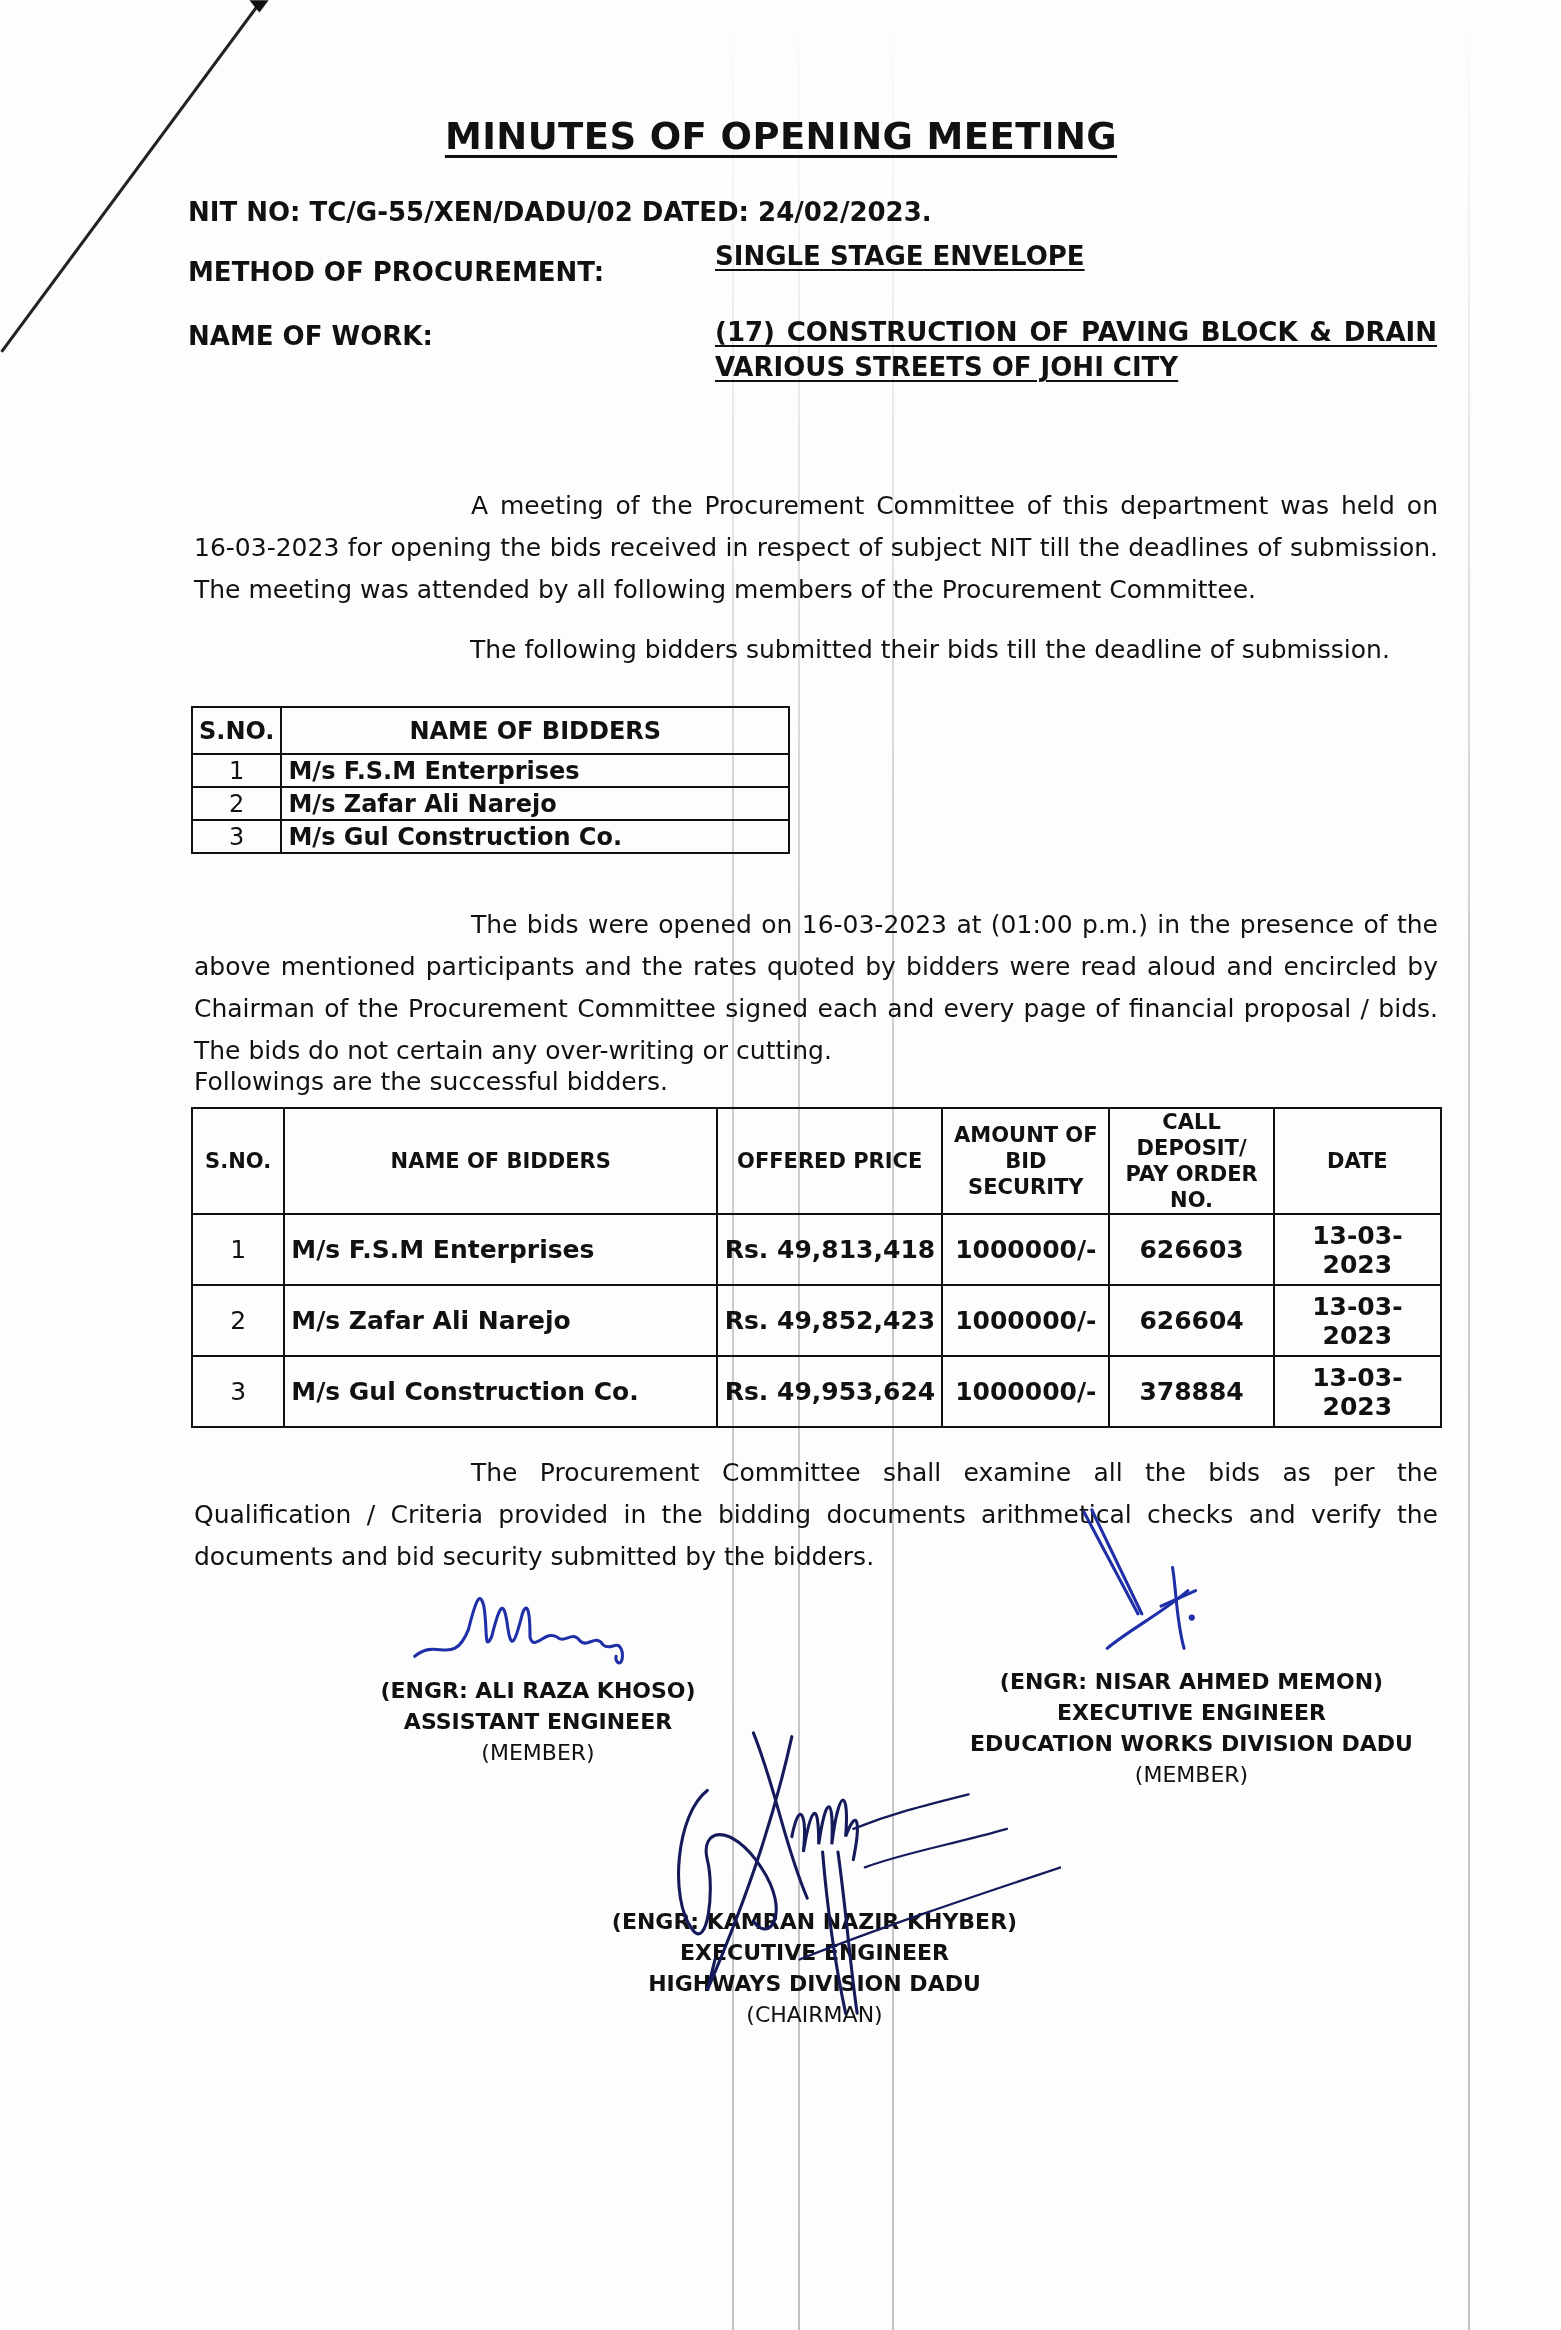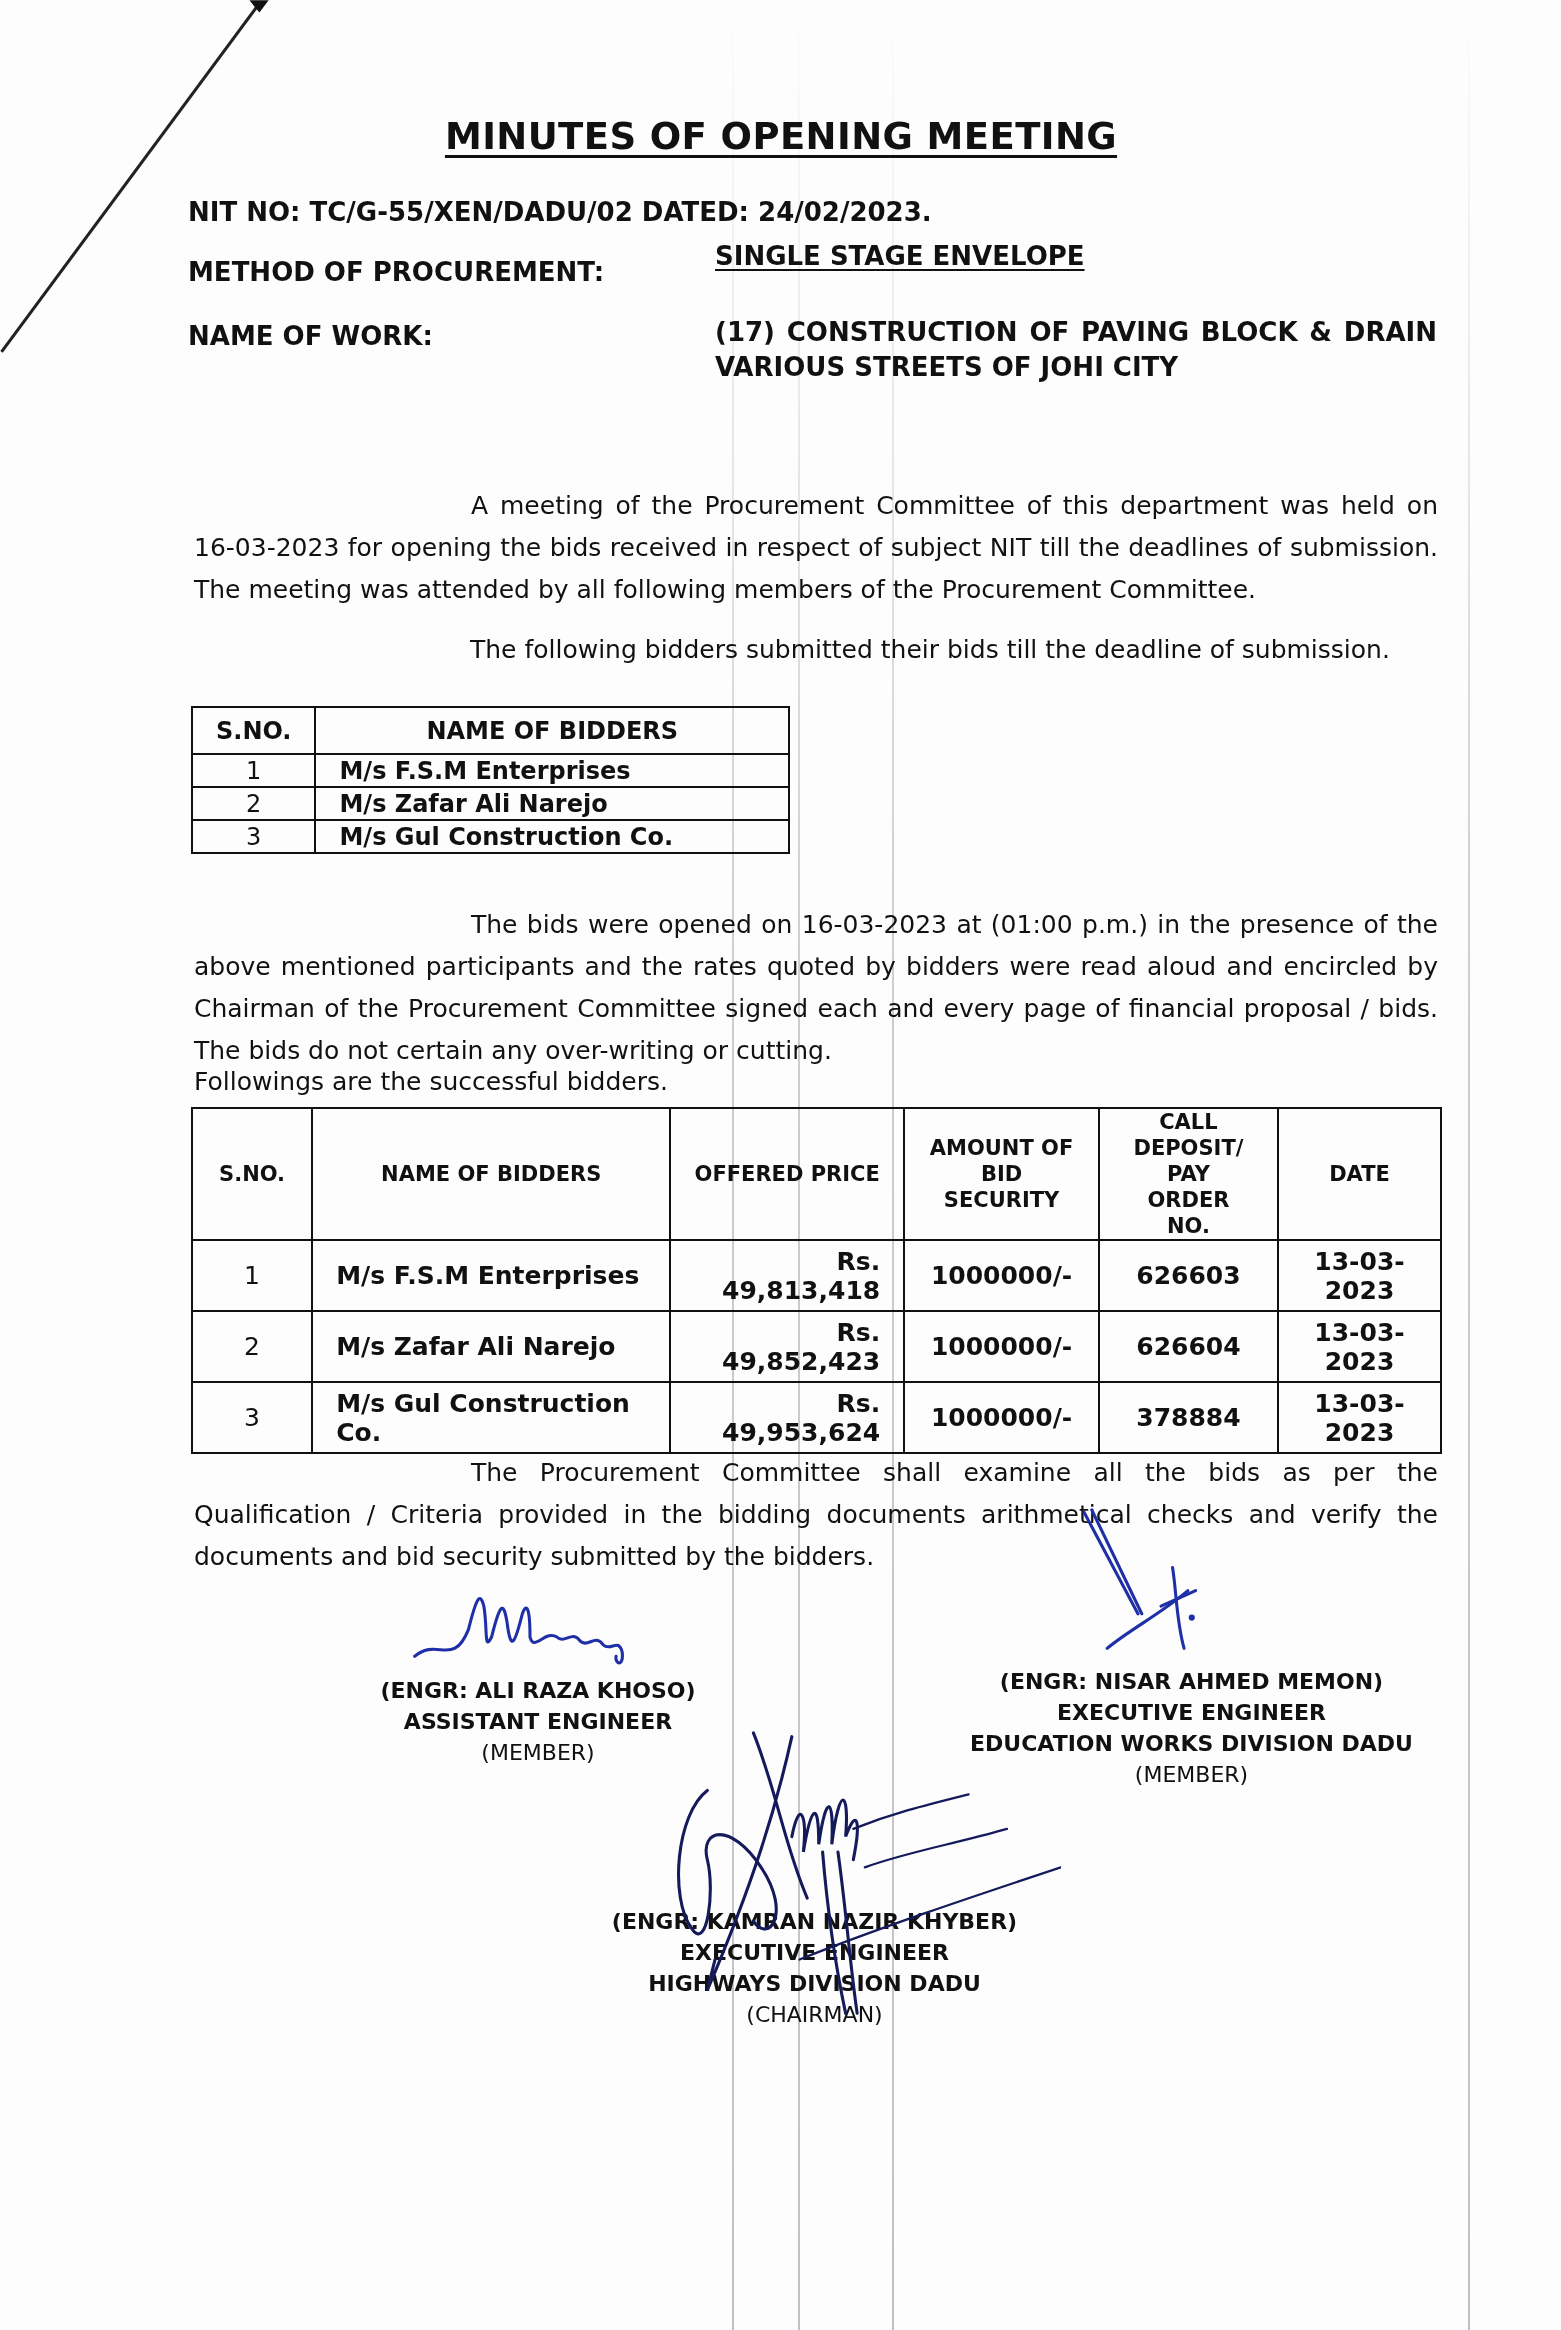--- a/index.html
+++ b/index.html
@@ -67,20 +67,21 @@
       left: 715px;
       top: 315px;
       width: 722px;
       font-weight: bold;
       font-size: 26px;
       line-height: 35px;
       text-align: justify;
       text-align-last: left;
     }
     .work-val span {
+      text-decoration: underline;
       text-decoration-thickness: 2.3px;
       text-underline-offset: 3.8px;
       margin-top: 44px;
     }
     .para {
       position: absolute;
       left: 194px;
       width: 1244px;
       font-size: 25px;
       line-height: 42px;
@@ -91,21 +92,21 @@
     .plain-line {
       position: absolute;
       font-size: 25px;
     }
     table {
       border-collapse: collapse;
       position: absolute;
     }
     table td, table th {
       border: 2.3px solid #111;
-      padding: 0 23px;
+      padding: 0 6px;
     }
     .t1 {
       left: 191px;
       top: 706px;
       width: 599px;
       font-size: 24px;
       font-weight: bold;
     }
     .t1 th { height: 45px; text-align: center; }
     .t1 td { height: 31px; }

